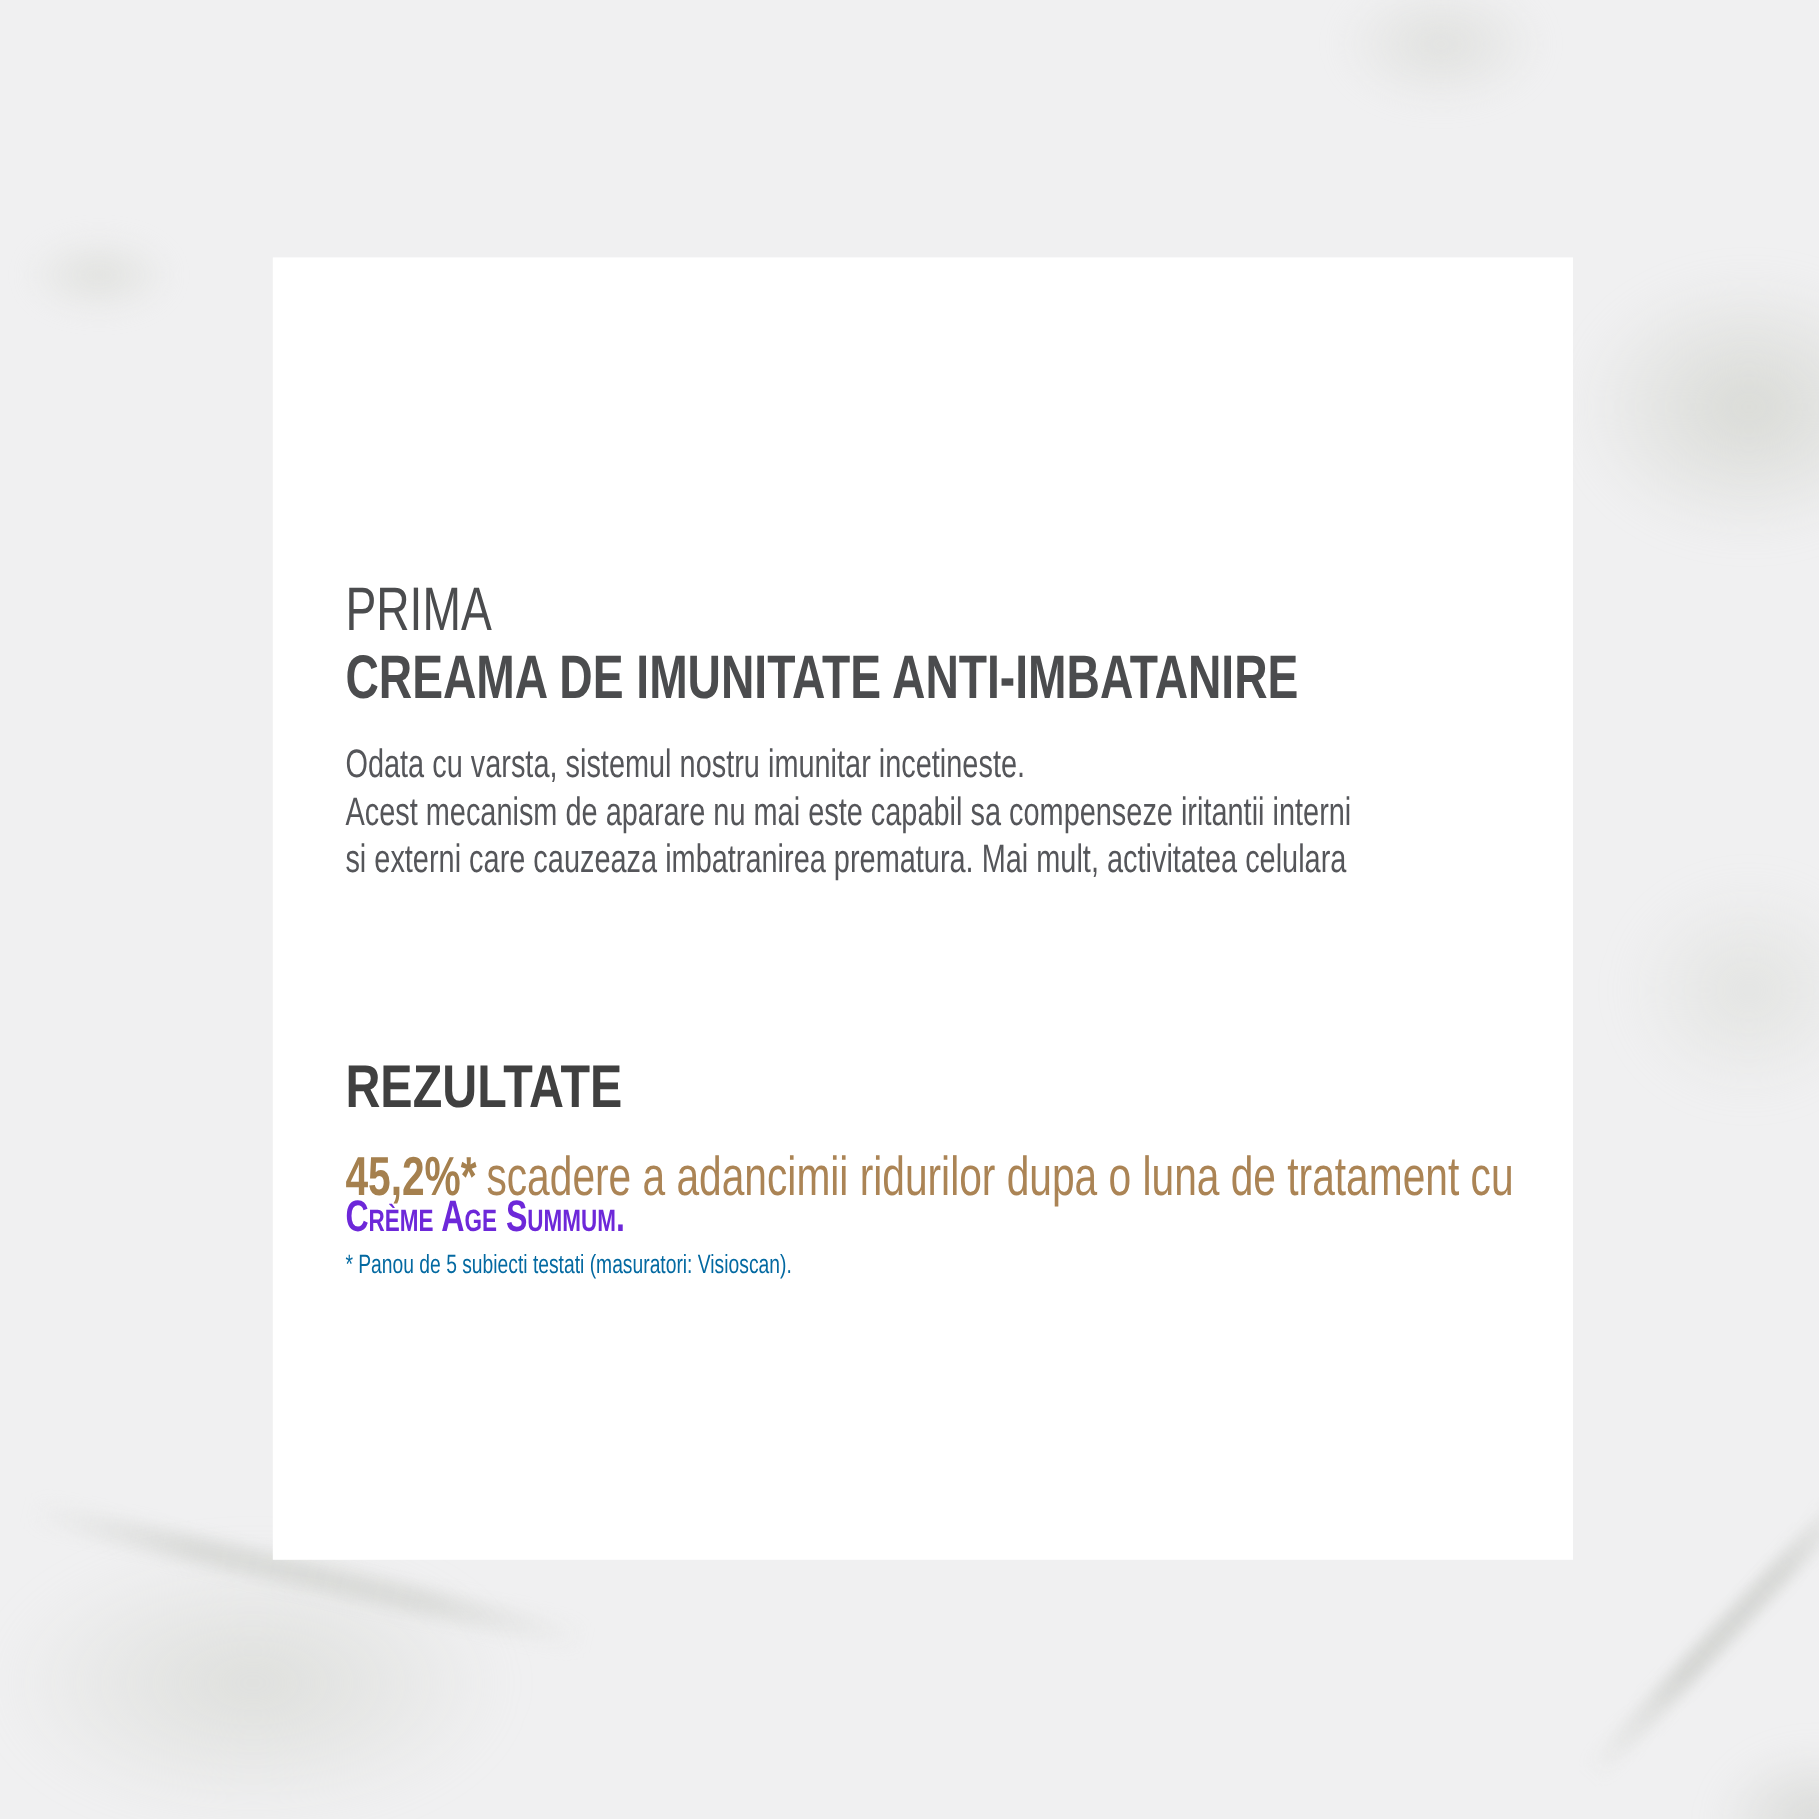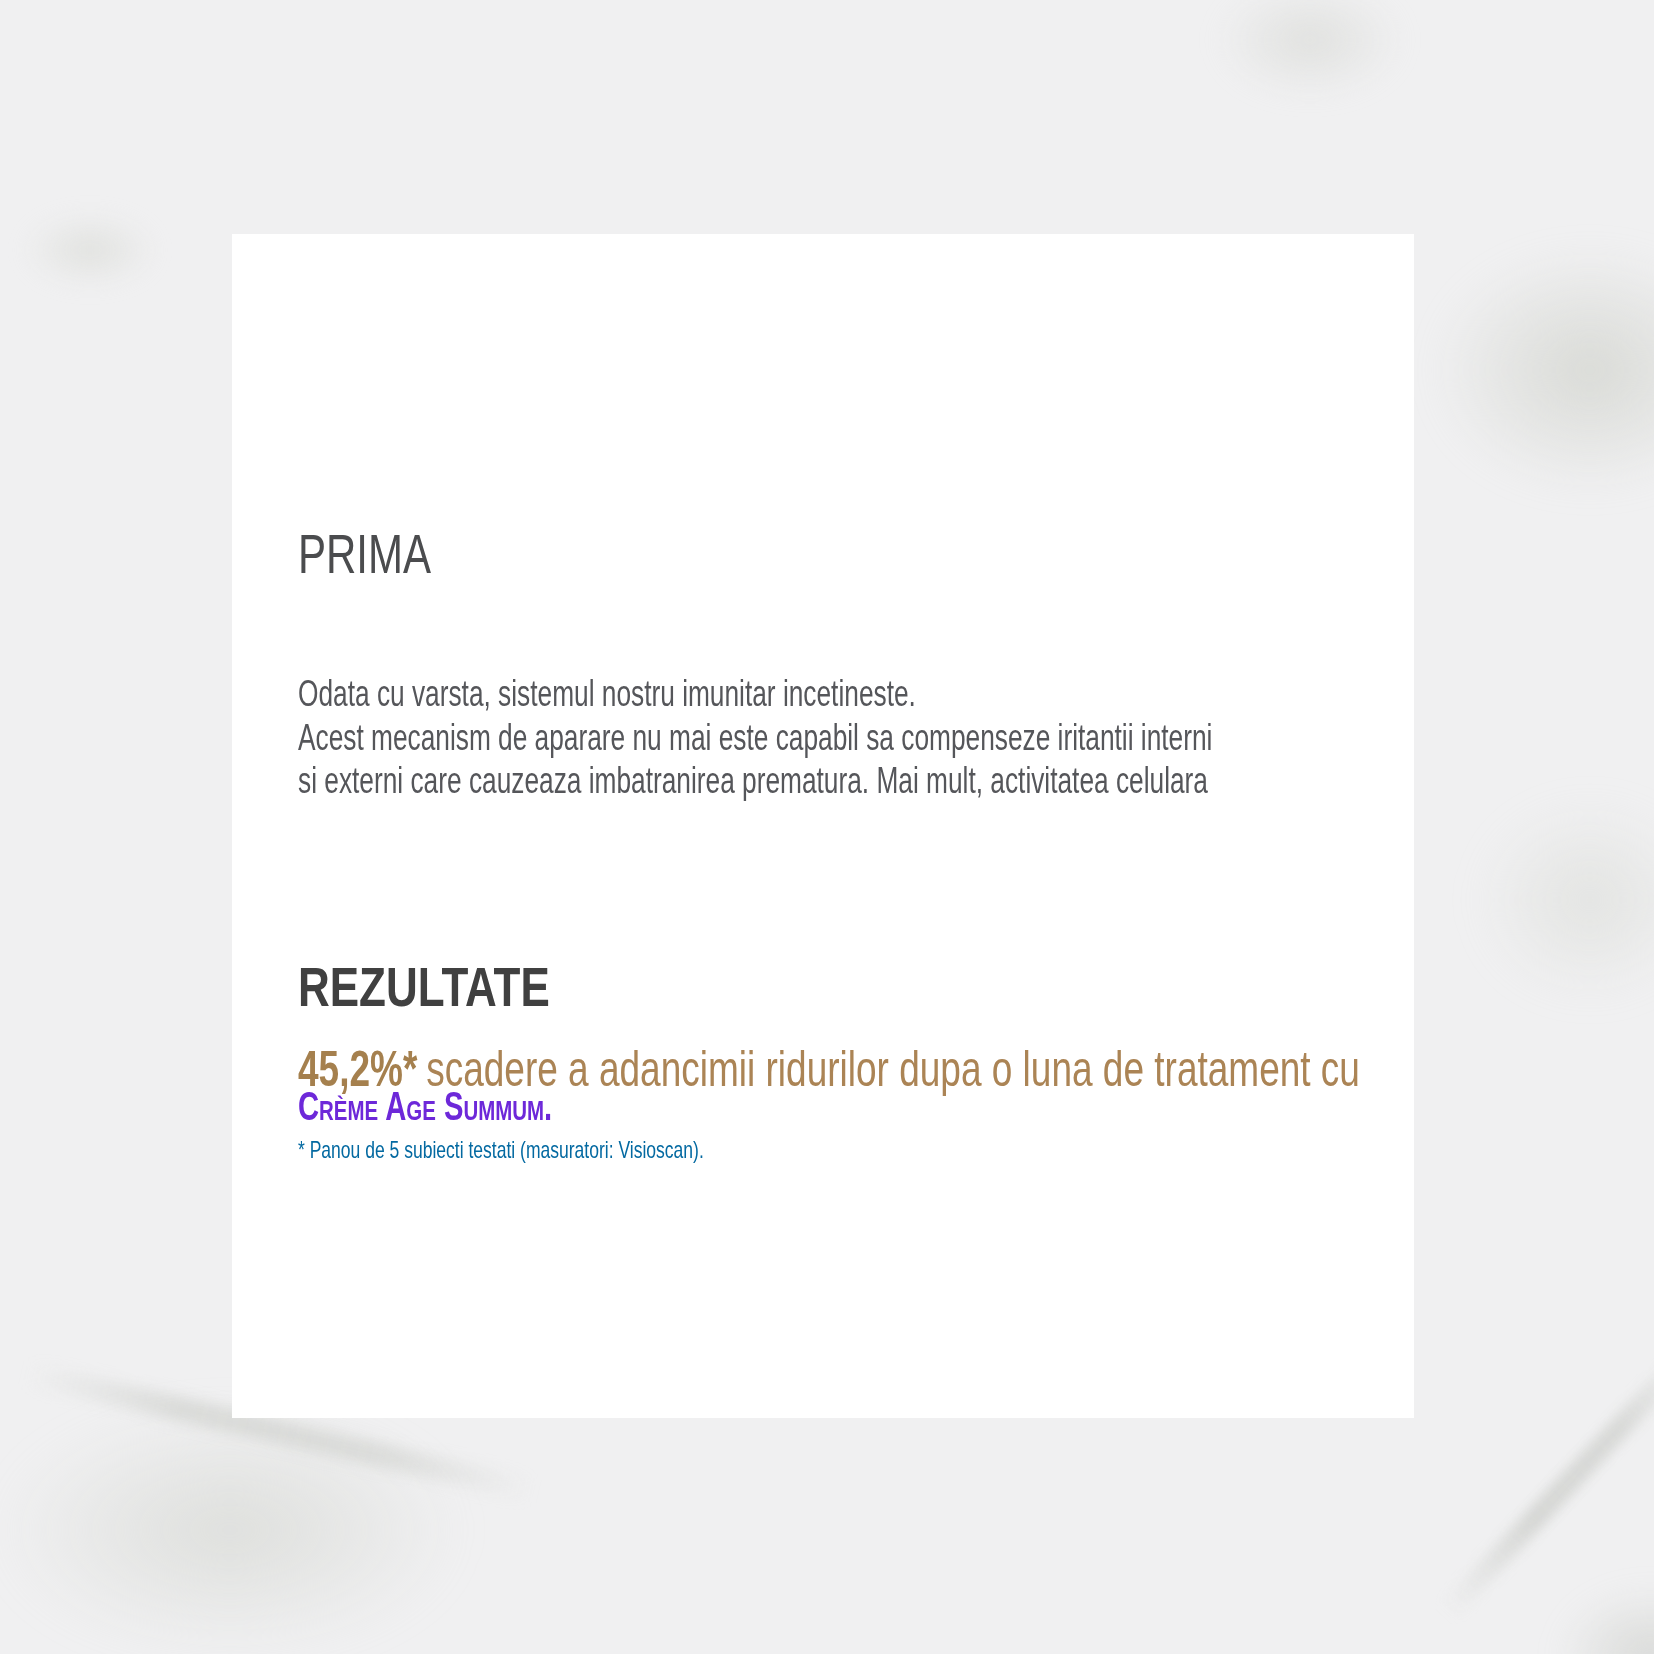--- a/index.html
+++ b/index.html
@@ -35,21 +35,21 @@
         background:radial-gradient(closest-side, rgba(223,224,221,0.9), rgba(223,224,221,0) 75%);
         filter:blur(10px); }
   .v7 { left:1520px; top:1560px; width:260px; height:190px;
         background:radial-gradient(closest-side, rgba(198,200,195,0.55), rgba(198,200,195,0) 72%);
         filter:blur(14px); }
   .v8 { left:1180px; top:-40px; width:260px; height:160px;
         background:radial-gradient(closest-side, rgba(220,221,218,0.8), rgba(220,221,218,0) 72%);
         filter:blur(12px); }
 
   .card {
-    position:absolute; left:232px; top:234px;
+    position:absolute; left:248px; top:234px;
     width:1182px; height:1184px;
     background:#ffffff; z-index:2;
   }
   .tx { position:absolute; left:66px; white-space:nowrap; }
   .cx { display:inline-block; transform-origin:0 0; white-space:nowrap; }
 
   .pretitle { top:292px; font-size:56px; font-weight:400; color:#4b4c4e; line-height:1; }
   .pretitle .cx { transform:scaleX(0.75); }
 
   .title { top:354px; font-size:56px; font-weight:700; color:#4b4c4e; line-height:1; }
@@ -85,20 +85,23 @@
   <div class="vein v6"></div>
   <div class="vein v7"></div>
   <div class="vein v8"></div>
 
   <div class="card">
 
     <div class="tx pretitle">
       <span class="cx">PRIMA</span>
     </div>
 
+    <div class="tx title">
+      <span class="cx">CREAMA DE IMUNITATE ANTI-IMBATANIRE</span>
+    </div>
 
     <div class="tx bodycopy">
         <div class="line"><span>Odata cu varsta, sistemul nostru imunitar incetineste.</span></div>
         <div class="line"><span>Acest mecanism de aparare nu mai este capabil sa compenseze iritantii interni</span></div>
         <div class="line"><span>si externi care cauzeaza imbatranirea prematura. Mai mult, activitatea celulara</span></div>
       </div>
 
     <div class="tx rez">
       <span class="cx">REZULTATE</span>
     </div>

